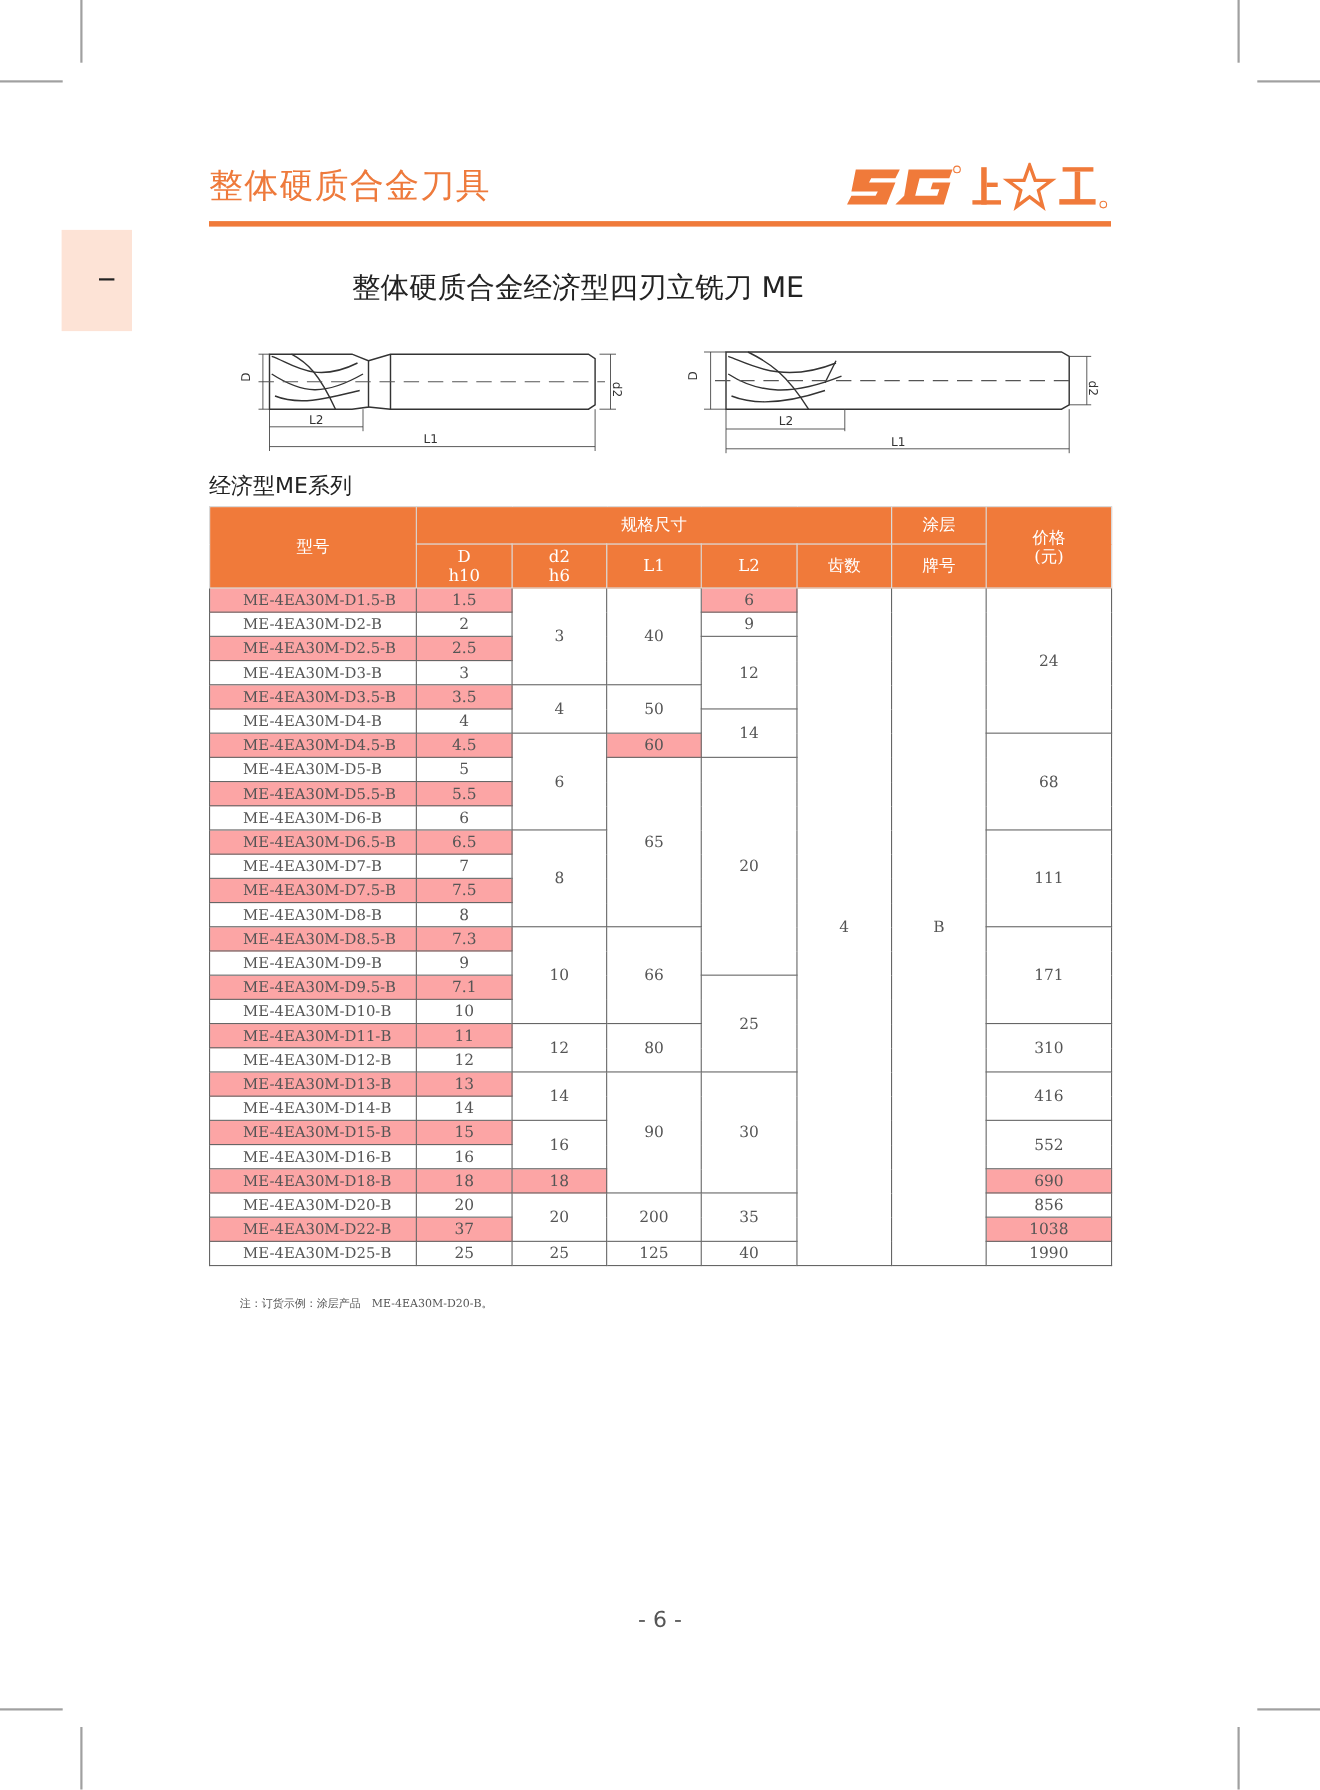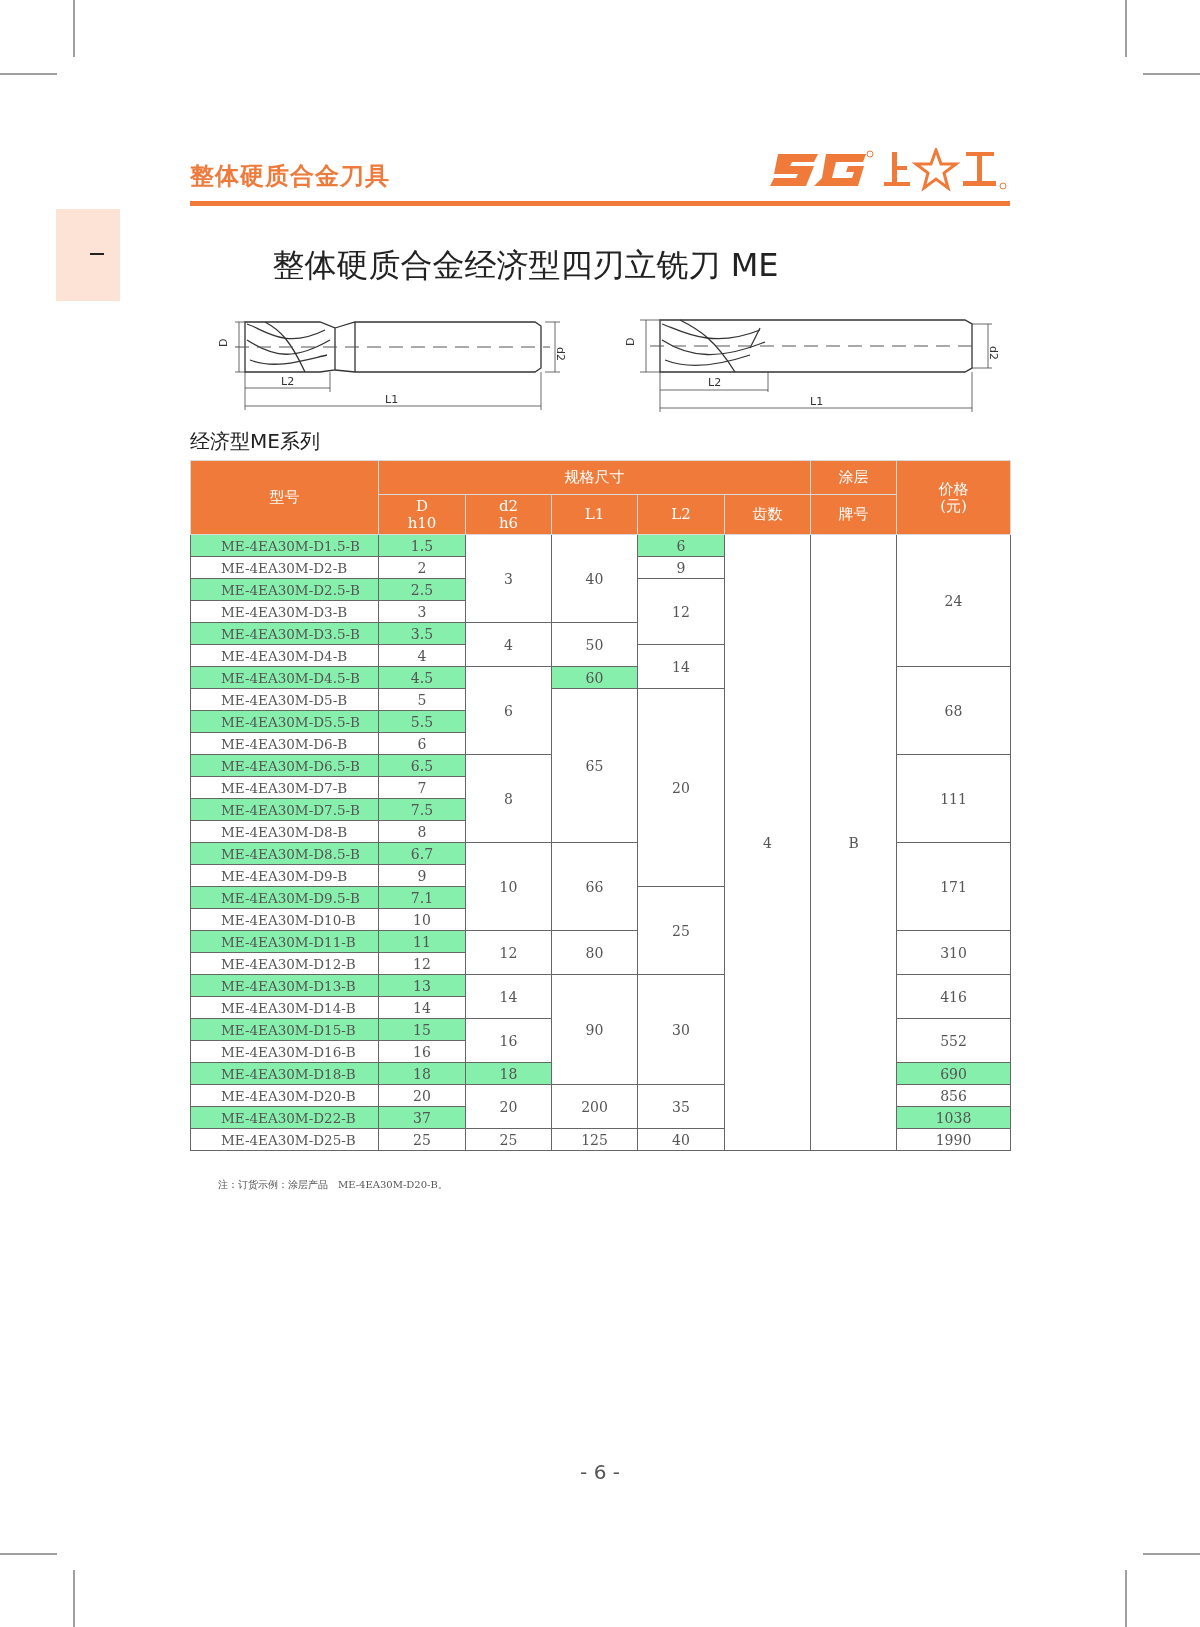--- a/index.html
+++ b/index.html
@@ -1,30 +1,30 @@
 <!DOCTYPE html>
 <html><head>
 <meta charset="utf-8">
 <style>
   html, body { margin:0; padding:0; background:#ffffff; }
   body { width:1200px; height:1627px; position:relative; overflow:hidden; font-family:"DejaVu Sans", sans-serif; color:#333; }
   .crop { position:absolute; background:#a0a0a0; }
   .side-tab { position:absolute; left:56px; top:209px; width:64px; height:92px; background:#fde3d6; }
   .side-tab .dash { position:absolute; left:34px; top:44px; width:14px; height:2px; background:#222; }
-  .section-title { position:absolute; left:190px; top:160px; font-size:24px; color:#ee7a3c; letter-spacing:1px;font-weight:bold; }
+  .section-title { position:absolute; left:190px; top:148px; font-size:31px; color:#ee7a3c; letter-spacing:1px; }
   .logo { position:absolute; left:770px; top:148px; height:45px; width:240px; }
   .orange-rule { position:absolute; left:190px; top:201px; width:820px; height:5px; background:#f07a3a; }
-  .doc-title { position:absolute; left:0; width:1051px; top:244px; text-align:center; font-size:32px; color:#222; }
+  .doc-title { position:absolute; left:0; width:1051px; top:244px; text-align:center; font-size:26px; color:#222; }
   .drawing { position:absolute; }
   .series-title { position:absolute; left:190px; top:428px; font-size:20px; color:#222;text-align:right; }
   table.spec { position:absolute; left:190px; top:460px; width:820px; border-collapse:collapse; font-family:"DejaVu Serif", serif; font-size:14px; color:#555; table-layout:fixed; }
   table.spec th { background:#f07a3a; color:#fff; font-weight:normal; border:1px solid #d9d9d9; font-size:15px; line-height:17px; }
   table.spec td { border:1px solid #666; text-align:center; height:21px; padding:0; }
   table.spec td.model { text-align:left; padding-left:30px; font-size:13.5px; }
-  .g { background:#86efac; }
+  .g { background:#fca5a5; }
   .note { position:absolute; left:218px; top:1178px; font-family:"DejaVu Serif", serif; font-size:10px; color:#555; }
   .page-num { position:absolute; left:0; width:1200px; top:1460px; text-align:center; font-size:20px; color:#555; }
 </style>
 </head>
 <body>
 
 <div class="crop" style="left:73px;top:0;width:2px;height:57px;"></div>
 <div class="crop" style="left:0;top:73px;width:57px;height:2px;"></div>
 <div class="crop" style="left:1125px;top:0;width:2px;height:57px;"></div>
 <div class="crop" style="left:1143px;top:73px;width:57px;height:2px;"></div>
@@ -216,21 +216,21 @@
     <tr>
       <td class="model g">ME-4EA30M-D7.5-B</td>
       <td class="g">7.5</td>
     </tr>
     <tr>
       <td class="model">ME-4EA30M-D8-B</td>
       <td>8</td>
     </tr>
     <tr>
       <td class="model g">ME-4EA30M-D8.5-B</td>
-      <td class="g">6.7</td>
+      <td class="g">7.3</td>
       <td rowspan="4">10</td>
       <td rowspan="4">66</td>
       <td rowspan="4">171</td>
     </tr>
     <tr>
       <td class="model">ME-4EA30M-D9-B</td>
       <td>9</td>
     </tr>
     <tr>
       <td class="model g">ME-4EA30M-D9.5-B</td>

